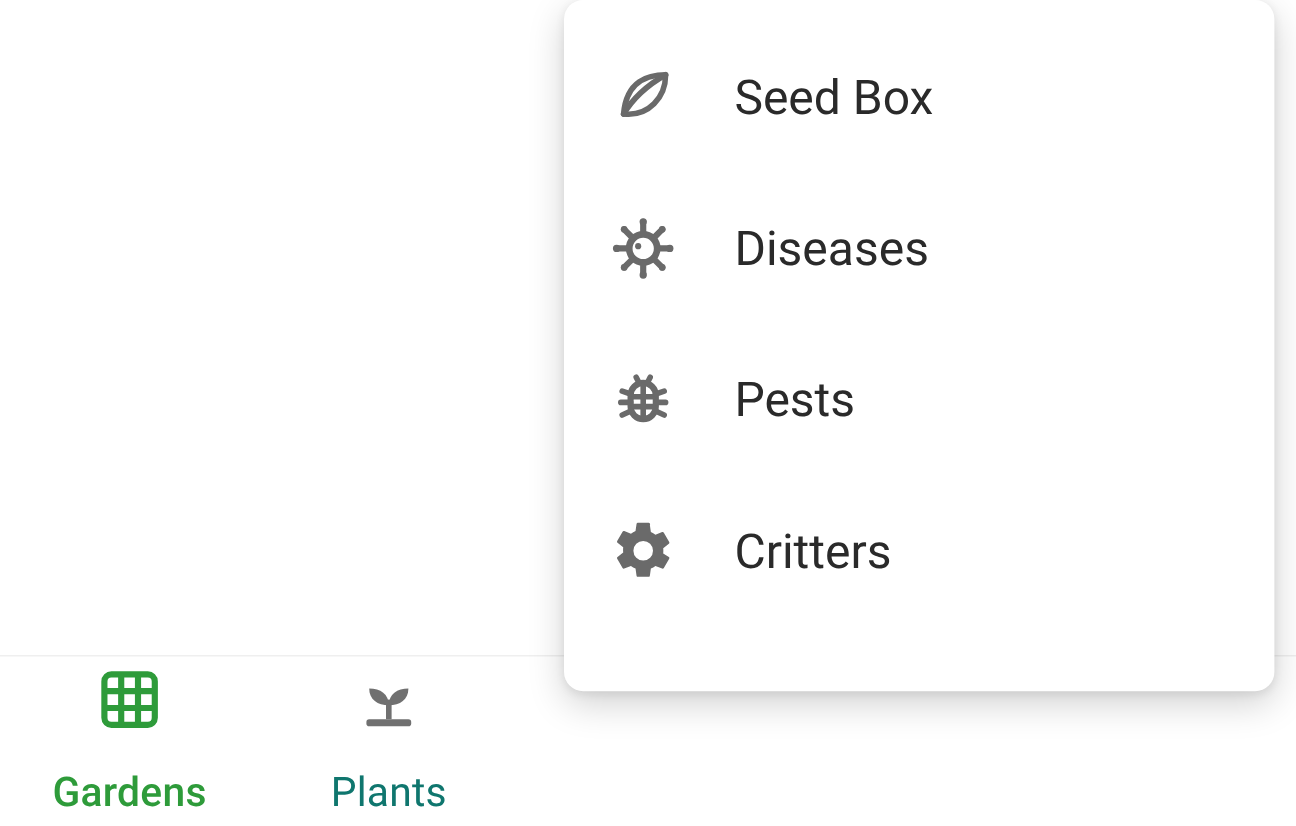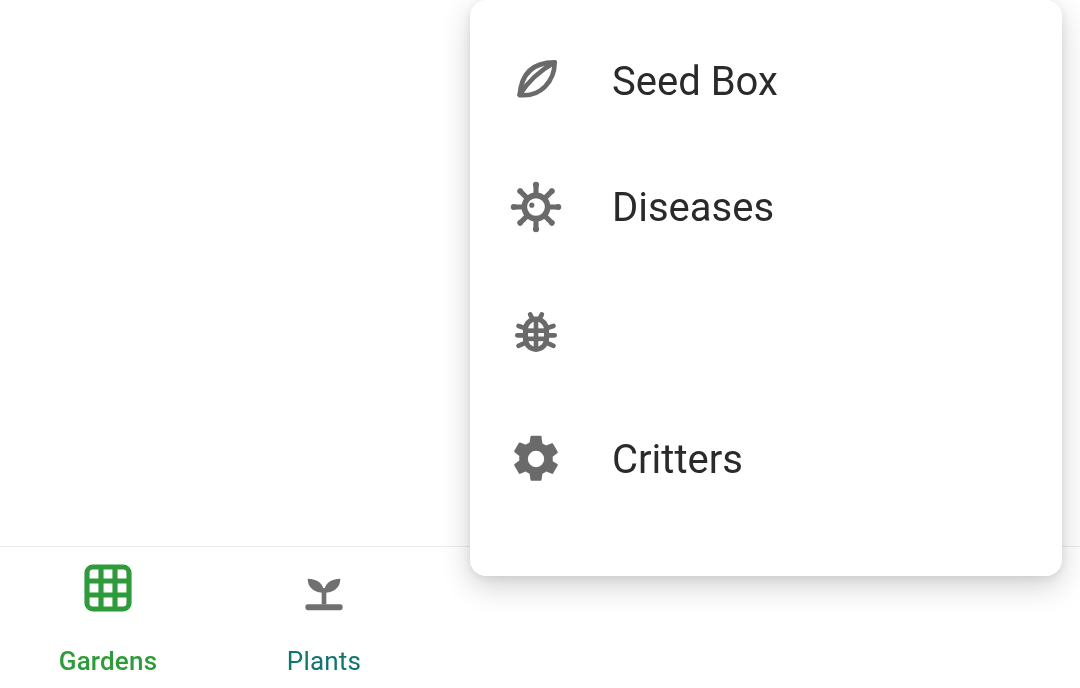--- a/index.html
+++ b/index.html
@@ -20,21 +20,21 @@
     display: flex;
     flex-direction: column;
     align-items: center;
     justify-content: center;
     gap: 10px;
     color: #0f766e;
     cursor: pointer;
   }
   .tab.active { color: #2e9b3a; }
   .tab .tab-label {
-    font-size: 26px;
+    font-size: 34px;
     font-weight: 400;
     letter-spacing: 0.2px;
     margin-top: 20px;
   }
   .tab.active .tab-label { color: #2e9b3a; font-weight: 500; }
   .tab svg { width: 56px; height: 56px; display: block; }
   .tab .icon-fill { fill: #707070; }
   .tab.active .icon-stroke { stroke: #2e9b3a; }
 
   .popup {
@@ -161,20 +161,21 @@
           <line x1="9.5" y1="4" x2="10.5" y2="6" stroke="#6a6a6a" stroke-width="2" stroke-linecap="round"></line>
           <line x1="14.5" y1="4" x2="13.5" y2="6" stroke="#6a6a6a" stroke-width="2" stroke-linecap="round"></line>
           <line x1="4.5" y1="9" x2="7.5" y2="10" stroke="#6a6a6a" stroke-width="2" stroke-linecap="round"></line>
           <line x1="19.5" y1="9" x2="16.5" y2="10" stroke="#6a6a6a" stroke-width="2" stroke-linecap="round"></line>
           <line x1="4" y1="13" x2="7.5" y2="13" stroke="#6a6a6a" stroke-width="2" stroke-linecap="round"></line>
           <line x1="20" y1="13" x2="16.5" y2="13" stroke="#6a6a6a" stroke-width="2" stroke-linecap="round"></line>
           <line x1="4.5" y1="17.5" x2="7.8" y2="16" stroke="#6a6a6a" stroke-width="2" stroke-linecap="round"></line>
           <line x1="19.5" y1="17.5" x2="16.2" y2="16" stroke="#6a6a6a" stroke-width="2" stroke-linecap="round"></line>
         </svg>
       </span>
+      <span class="mi-label">Pests</span>
     </div>
 
 
     <div class="menu-item">
       <span class="mi-icon">
         <svg viewBox="0 0 24 24" xmlns="http://www.w3.org/2000/svg">
           <path fill="#6a6a6a" d="M19.14,12.94a7.07,7.07,0,0,0,.05-.94,7.07,7.07,0,0,0-.05-.94l2.03-1.58a.5.5,0,0,0,.12-.64l-1.92-3.32a.5.5,0,0,0-.61-.22l-2.39.96a7.22,7.22,0,0,0-1.63-.95l-.36-2.54A.5.5,0,0,0,13.88,2H10.12a.5.5,0,0,0-.5.42L9.26,4.96a7.22,7.22,0,0,0-1.63.95l-2.39-.96a.5.5,0,0,0-.61.22L2.71,8.49a.5.5,0,0,0,.12.64l2.03,1.58a7.07,7.07,0,0,0-.05.94,7.07,7.07,0,0,0,.05.94L2.83,14.17a.5.5,0,0,0-.12.64l1.92,3.32a.5.5,0,0,0,.61.22l2.39-.96a7.22,7.22,0,0,0,1.63.95l.36,2.54a.5.5,0,0,0,.5.42h3.76a.5.5,0,0,0,.5-.42l.36-2.54a7.22,7.22,0,0,0,1.63-.95l2.39.96a.5.5,0,0,0,.61-.22l1.92-3.32a.5.5,0,0,0-.12-.64ZM12,15.5A3.5,3.5,0,1,1,15.5,12,3.5,3.5,0,0,1,12,15.5Z"></path>
         </svg>
       </span>
       <span class="mi-label">Critters</span>

